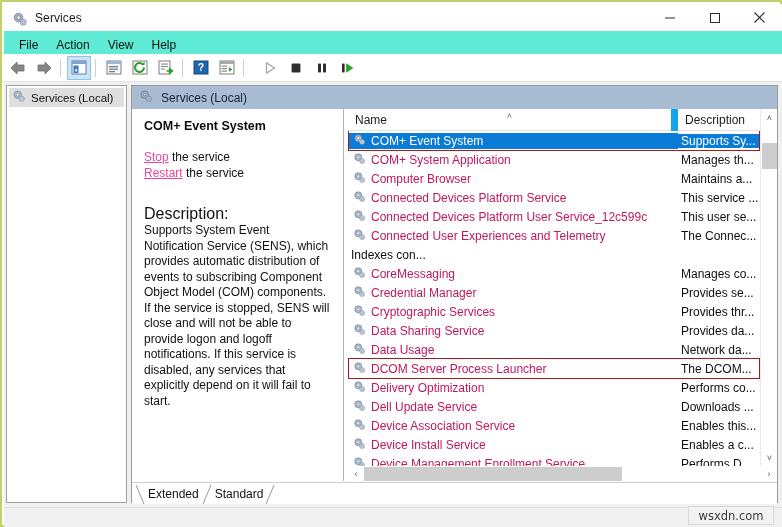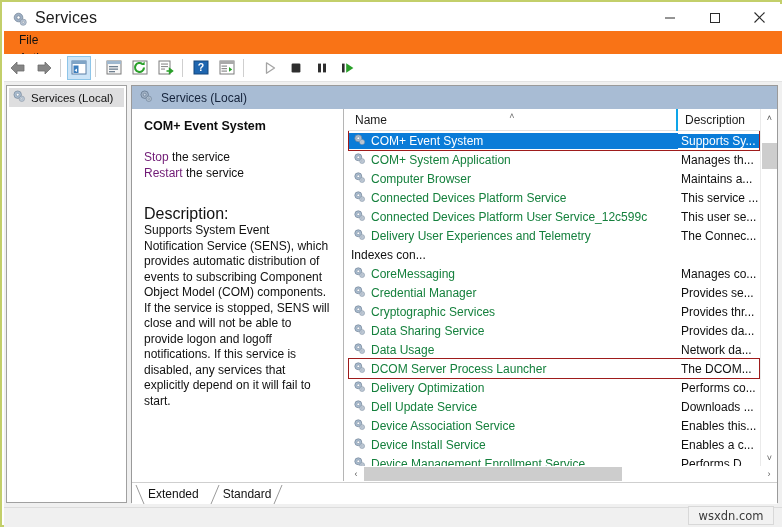--- a/index.html
+++ b/index.html
@@ -43,21 +43,21 @@
   }
   .titlebar-icon {
     margin-left: 8px;
     width: 16px; height: 16px;
     flex: none;
     position: relative;
     top: 1px;
   }
   .titlebar-text {
     margin-left: 7px;
-    font-size: 16px;
+    font-size: 12px;
     color: #1b1b1b;
     letter-spacing: 0.1px;
   }
   .win-buttons {
     margin-left: auto;
     display: flex;
     height: 27px;
   }
   .win-btn {
     width: 45px;
@@ -68,26 +68,25 @@
     color: #2b2b2b;
   }
   .win-btn svg { display:block; }
 
   
   .menubar {
     position: absolute;
     left: 2px; top: 29px;
     width: 778px;
     height: 23px;
-    background: #f97316;
-    display: flex;
-    align-items: flex-start;
+    background: #5eead4;
+    display: flex;
+    align-items: flex-end;
     padding-left: 6px;
     box-sizing: border-box;
-    flex-direction: column;
   }
   .menu-item {
     padding: 2px 9px;
     font-size: 12px;
     color: #111111;
   }
 
   
   .toolbar {
     position: absolute;
@@ -206,21 +205,22 @@
     font-weight: bold;
     color: #0d0d0d;
     margin: 0 0 16px 0;
   }
   .link-line {
     font-size: 12px;
     color: #111;
     line-height: 16px;
   }
   .link {
-    color: #701a75;
+    color: #ec4899;
+    text-decoration: underline;
   }
   .desc-label {
     margin-top: 24px;
     font-size: 16px;
     color: #111;
   }
   .desc-body {
     font-size: 12px;
     color: #111;
     line-height: 15.5px;
@@ -256,21 +256,21 @@
     border-bottom: 1px solid #e2e2e2;
     box-sizing: border-box;
   }
   .lv-col {
     height: 22px;
     display: flex;
     align-items: center;
     font-size: 12px;
     color: #1b1b1b;
     padding-left: 7px;
-    border-right: 2px solid #0ea5e9;
+    border-right: 7px solid #0ea5e9;
     box-sizing: border-box;
     position: relative;
   }
   .lv-col.name { width: 330px; }
   .lv-col.desc { width: 93px; border-right: none; }
   .sort-arrow {
     position: absolute;
     left: 50%;
     top: 2px;
     transform: translateX(-50%);
@@ -297,21 +297,21 @@
     display: flex;
     align-items: center;
     padding-left: 5px;
     box-sizing: border-box;
     overflow: hidden;
     white-space: nowrap;
   }
   .lv-row .cell-name .txt {
     margin-left: 5px;
     font-size: 12px;
-    color: #15803d;
+    color: #be185d;
   }
   .lv-row .cell-desc {
     width: 99px;
     font-size: 12px;
     color: #0f0f0f;
     padding-left: 3px;
     box-sizing: border-box;
     overflow: hidden;
     white-space: nowrap;
   }
@@ -388,21 +388,20 @@
     position: absolute;
     left: 0; top: 373px;
     width: 645px;
     height: 22px;
     background: #ffffff;
     border-top: 1px solid #cfcfcf;
     display: flex;
     align-items: flex-end;
     padding-left: 3px;
     box-sizing: border-box;
-    gap: 8px;
   }
   .tab {
     position: relative;
     height: 19px;
     line-height: 19px;
     font-size: 12px;
     color: #111;
     padding: 0 9px 0 13px;
     margin-right: -6px;
     box-sizing: border-box;
@@ -714,21 +713,21 @@
                 <div class="cell-desc">This user se...</div>
               </div>
               <div class="lv-row">
                 <div class="cell-name">
                   <span><svg width="13" height="13" viewBox="0 0 16 16">
                       <circle cx="6.5" cy="6.5" r="4.3" fill="#a9bccf" stroke="#6e7f93" stroke-width="0.8"></circle>
                       <circle cx="6.5" cy="6.5" r="1.6" fill="#ffffff" stroke="#6e7f93" stroke-width="0.6"></circle>
                       <circle cx="11.2" cy="11.2" r="3.1" fill="#c0ccd9" stroke="#7d8b9c" stroke-width="0.6"></circle>
                       <circle cx="11.2" cy="11.2" r="1.0" fill="#ffffff" stroke="#7d8b9c" stroke-width="0.5"></circle>
                     </svg></span>
-                  <span class="txt">Delivery User Experiences and Telemetry</span>
+                  <span class="txt">Connected User Experiences and Telemetry</span>
                 </div>
                 <div class="cell-desc">The Connec...</div>
               </div>
               <div class="lv-row">
                 <div class="cell-desc">Indexes con...</div>
               </div>
               <div class="lv-row">
                 <div class="cell-name">
                   <span><svg width="13" height="13" viewBox="0 0 16 16">
                       <circle cx="6.5" cy="6.5" r="4.3" fill="#a9bccf" stroke="#6e7f93" stroke-width="0.8"></circle>

